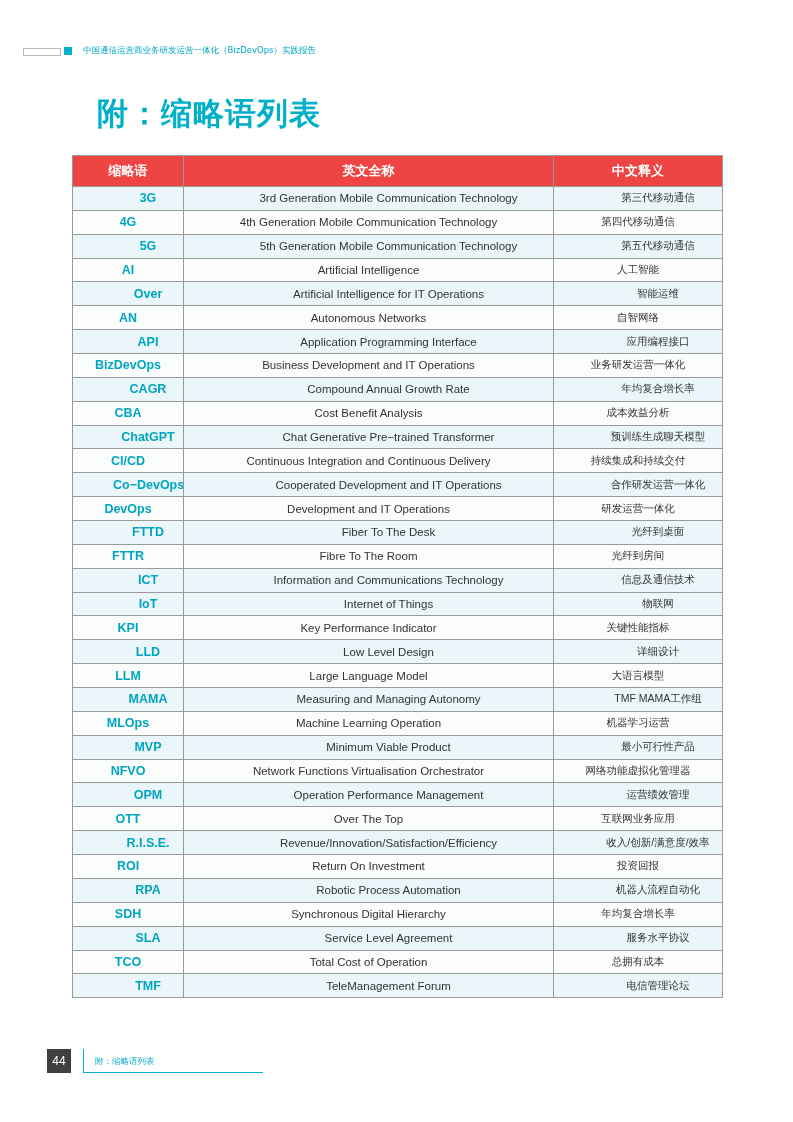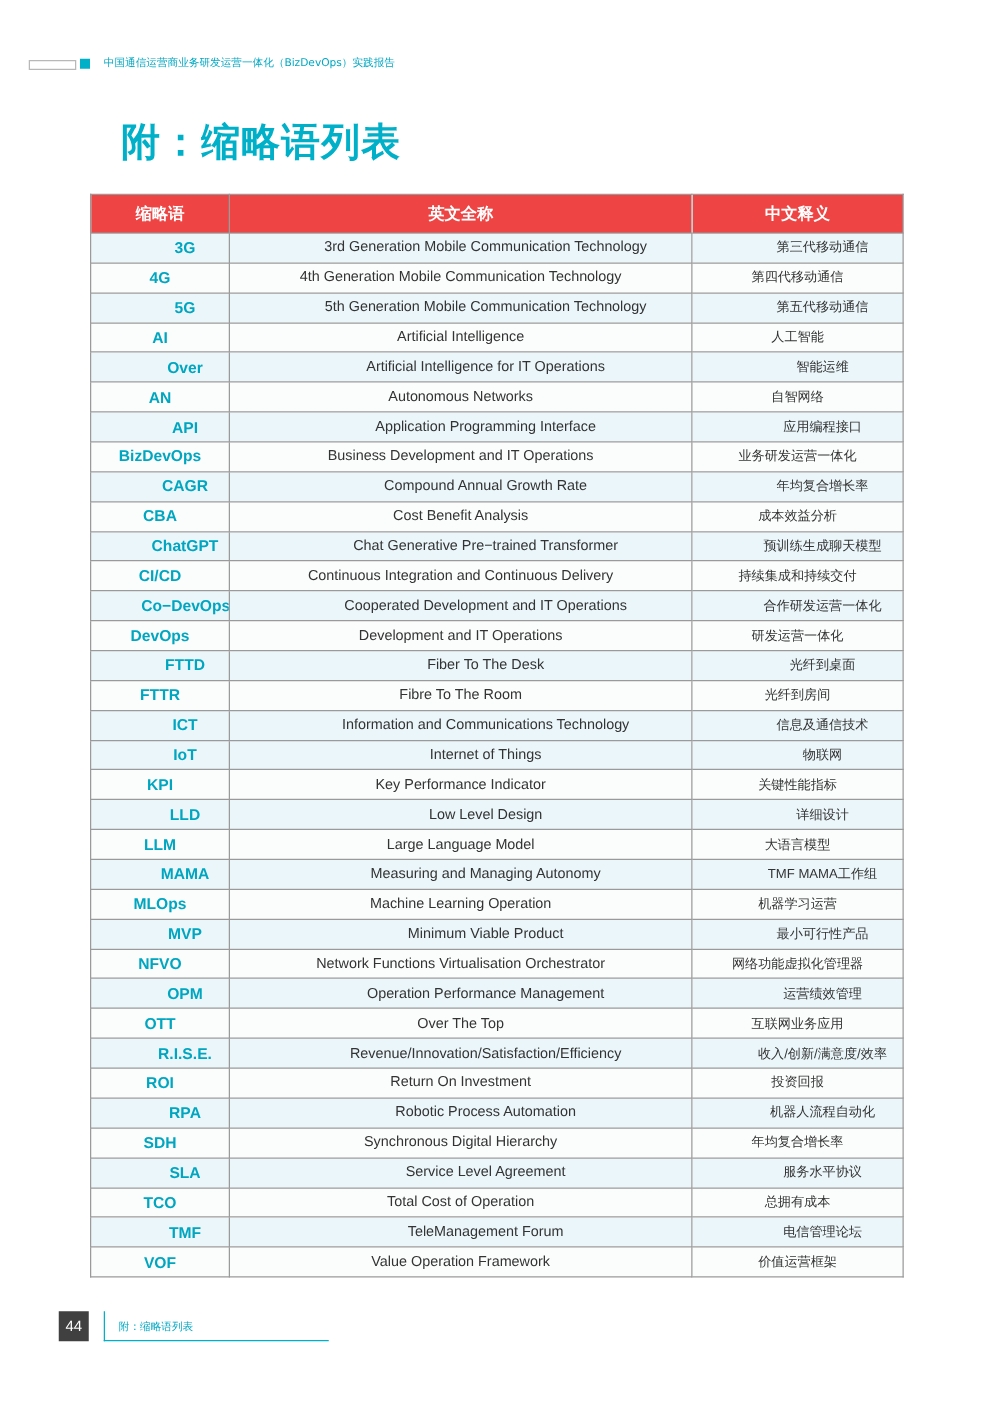--- a/index.html
+++ b/index.html
@@ -242,23 +242,18 @@
       <tr class="even">
         <td class="abbr-cell">TCO</td>
         <td class="en-cell">Total Cost of Operation</td>
         <td class="zh-cell">总拥有成本</td>
       </tr>
       <tr class="odd">
         <td class="abbr-cell">TMF</td>
         <td class="en-cell">TeleManagement Forum</td>
         <td class="zh-cell">电信管理论坛</td>
       </tr>
-      <tr class="even">
-        <td class="abbr-cell">VOF</td>
-        <td class="en-cell">Value Operation Framework</td>
-        <td class="zh-cell">价值运营框架</td>
-      </tr>
     </tbody>
 </table>
 
 <div class="page-num">44</div>
 <div class="footer-bracket"></div>
 <div class="footer-label">附：缩略语列表</div>
 
 </body></html>

